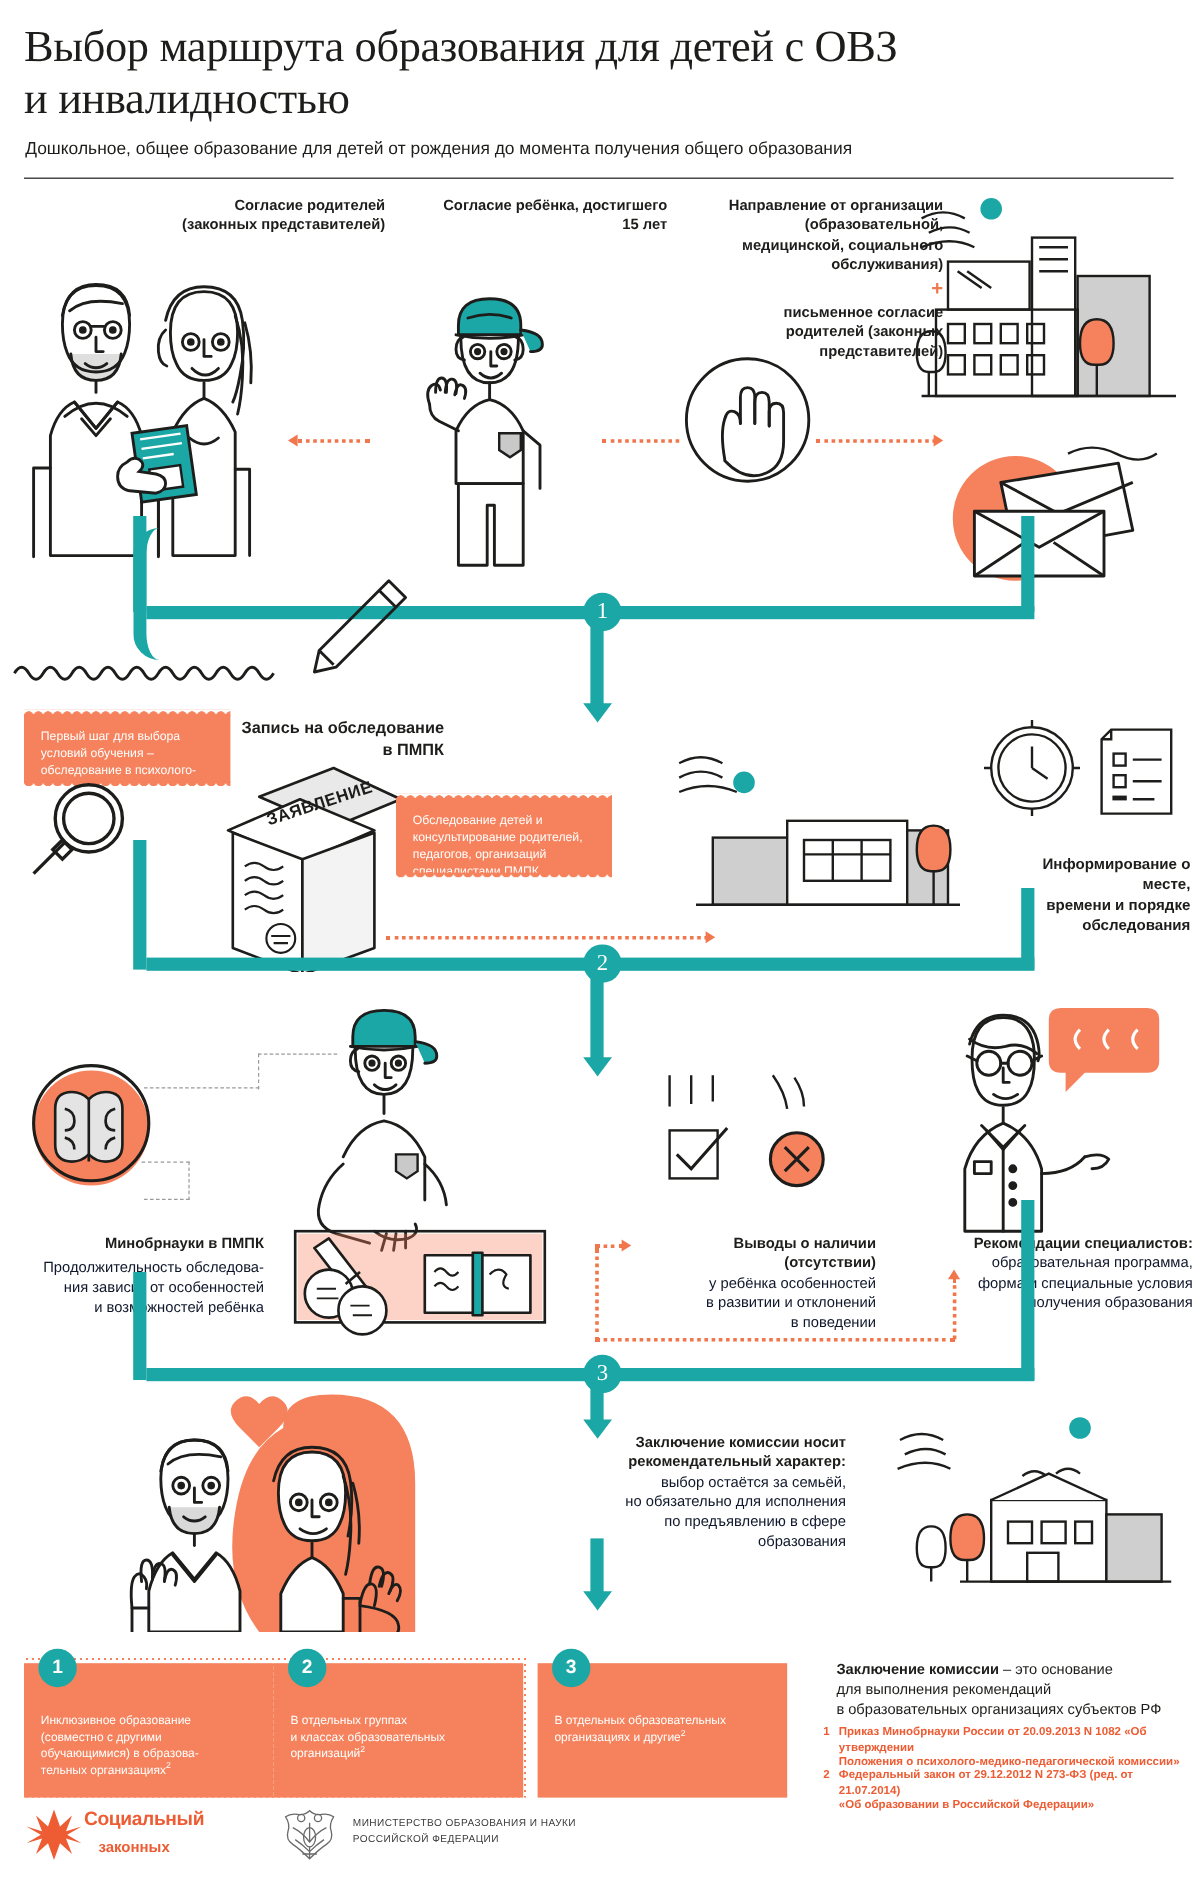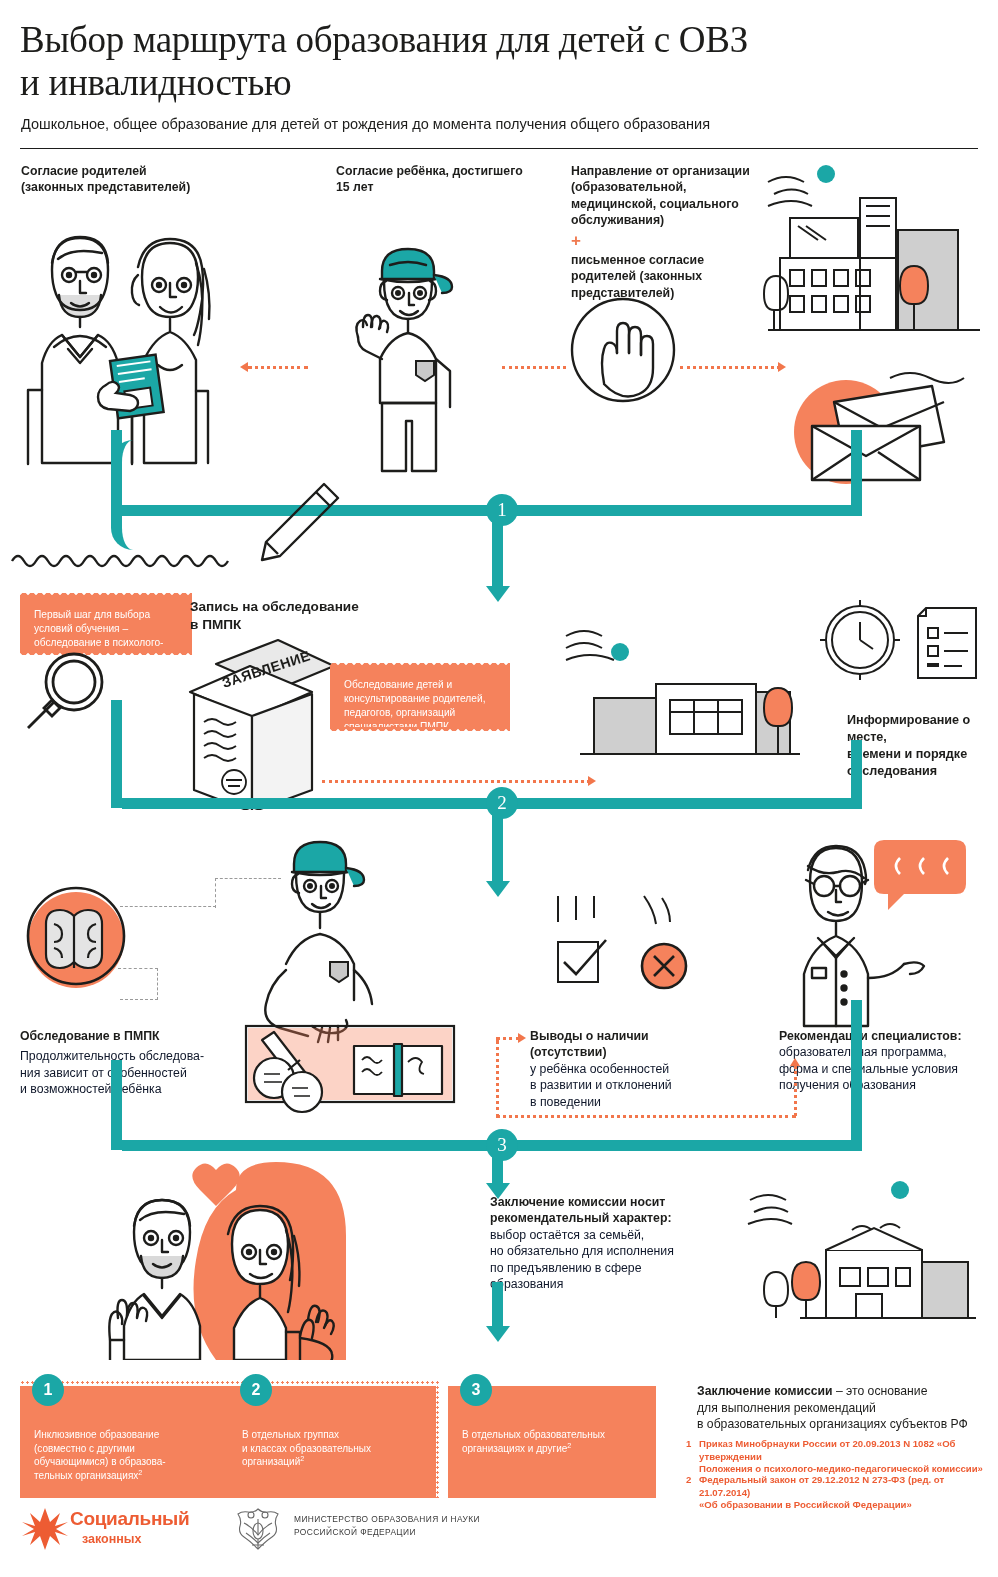--- a/index.html
+++ b/index.html
@@ -43,21 +43,21 @@
     color: #1d1d1b;
   }
   .hdr-rule {
     position: absolute;
     left: 20px; top: 148px;
     width: 958px; height: 1px;
     background: #1d1d1b;
   }
 
   
-  .tb { position: absolute; }
+  .tb { position: absolute; text-align: right; }
   .tb .t-bold {
     font-size: 12.3px; font-weight: bold; line-height: 1.34;
     color: #1d1d1b; display: block;
   }
   .tb .t-reg {
     font-size: 12.3px; font-weight: normal; line-height: 1.34;
     color: #0f172a; display: block;
   }
   .plus {
     color: #F07A50; font-weight: bold; font-size: 17px;
@@ -208,21 +208,21 @@
     font-weight: bold;
     width: 300px;
   }
   .fn .num { position: absolute; left: 0; top: 0; }
   .fn .body { display: block; margin-left: 13px; }
 
   
   .logo-sn { position: absolute; left: 22px; top: 1504px; width: 160px; height: 52px; }
   .logo-sn .word {
     position: absolute; left: 48px; top: 4px;
-    font-size: 19px; font-weight: bold; color: #ED5C33;
+    font-size: 16px; font-weight: bold; color: #ED5C33;
     letter-spacing: -0.3px;
   }
   .logo-sn .word2 {
     position: absolute; left: 60px; top: 28px;
     font-size: 12.5px; font-weight: bold; color: #ED5C33;
   }
   .logo-min { position: absolute; left: 232px; top: 1505px; width: 330px; height: 50px; }
   .logo-min .mtxt {
     position: absolute; left: 62px; top: 8px;
     font-size: 8.4px; line-height: 1.5; color: #3b3b3b;
@@ -567,21 +567,21 @@
   </div>
 
   <div class="lead" style="left:120px; top:906px; width:96px;"></div>
   <div class="lead-v" style="left:215px; top:878px; height:30px;"></div>
   <div class="lead" style="left:215px; top:878px; width:66px;"></div>
   <div class="lead" style="left:118px; top:968px; width:40px;"></div>
   <div class="lead-v" style="left:157px; top:968px; height:32px;"></div>
   <div class="lead" style="left:120px; top:999px; width:38px;"></div>
 
   <div class="tb" style="left:20px; top:1028px; width:200px;">
-    <span class="t-bold">Обследование в ПМПК</span>
+    <span class="t-bold">Минобрнауки в ПМПК</span>
     <span class="t-reg" style="white-space:pre-line; margin-top:4px;">Продолжительность обследова-
 ния зависит от особенностей
 и возможностей ребёнка</span>
   </div>
 
   <div class="ill" style="left:226px; top:830px;">
     <svg width="250" height="290" viewBox="0 0 250 290">
       <g fill="none" stroke="#1d1d1b" stroke-width="2.4" stroke-linecap="round" stroke-linejoin="round">
 
         <path d="M68 34 q0-22 26-22 q26 0 26 22 v8 h-52z" fill="#1BA7A6" stroke="#1d1d1b"></path>

